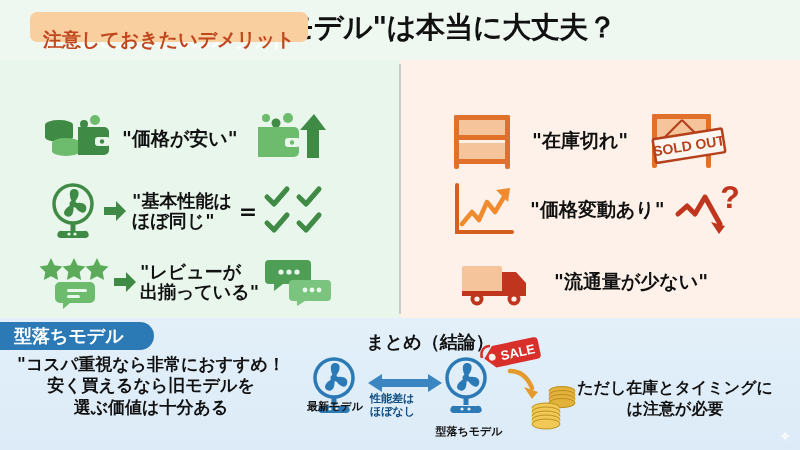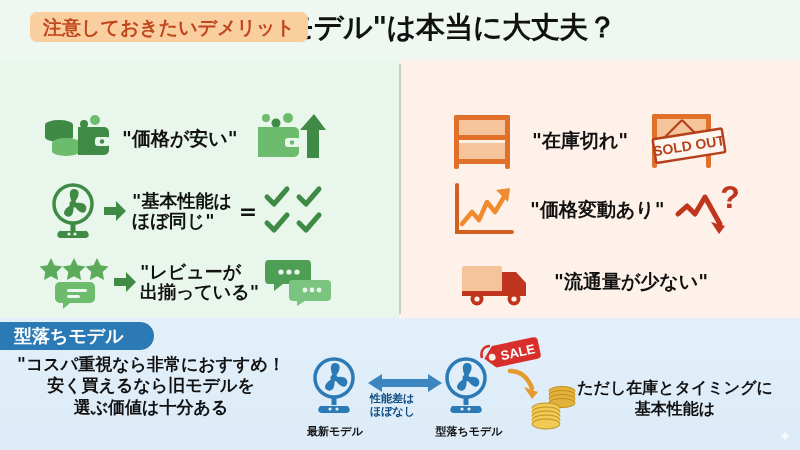--- a/index.html
+++ b/index.html
@@ -34,21 +34,21 @@
   .divider {
     position: absolute; left: 399px; top: 64px; width: 2px; height: 250px;
     background: #c9ccc9;
   }
 
   .badge {
     position: absolute; top: 12px;
     height: 30px; line-height: 30px;
     border-radius: 7px;
     font-size: 19px; font-weight: bold; color: #fff;
-    padding: 0 13px; white-space: nowrap;
+    padding: 12px 13px; white-space: nowrap;
   }
   .badge-green { left: 62px; background: #52a552; }
   .badge-orange { left: 30px; background: #f9cfa0; color: #c0461d; }
 
   
   .row { position: absolute; display: flex; align-items: center; }
   .rowtext {
     font-size: 19px; font-weight: bold; color: #111; line-height: 1.12;
     white-space: pre-line;
   }
@@ -283,37 +283,38 @@
       </svg>
     </span>
     <span class="rowtext" style="margin-left:16px;">"流通量が少ない"</span>
   </div>
 
   <div class="bottom"></div>
   <div class="bottom-banner">型落ちモデル</div>
   <div class="bottom-left-text">"コスパ重視なら非常におすすめ！
 安く買えるなら旧モデルを
 選ぶ価値は十分ある</div>
+  <div class="matome-title">まとめ（結論）</div>
 
   <div style="position:absolute;left:308px;top:356px;">
     <svg width="52" height="60" viewBox="0 0 52 60">
       <circle cx="26" cy="22" r="19" fill="none" stroke="#2b7ab5" stroke-width="3.5"></circle>
       <g fill="#2b7ab5">
         <path d="M26 22 C21 13 22 6 28 7 C34 8 32 16 26 22 Z"></path>
         <path d="M26 22 C34 19 41 22 39 28 C37 34 30 29 26 22 Z"></path>
         <path d="M26 22 C28 31 24 37 19 34 C14 31 19 25 26 22 Z"></path>
         <circle cx="26" cy="22" r="3.5"></circle>
       </g>
       <rect x="23.5" y="41" width="5" height="8" fill="#2b7ab5"></rect>
       <path d="M13 57 h26 a3 3 0 0 0 -2 -7 h-22 a3 3 0 0 0 -2 7 Z" fill="#2b7ab5"></path>
       <circle cx="22" cy="53" r="1.6" fill="#e3f0fa"></circle>
         <circle cx="29" cy="53" r="1.6" fill="#e3f0fa"></circle>
     </svg>
   </div>
-  <div class="model-label" style="left:300px; top:424px; width:70px;">最新モデル</div>
+  <div class="model-label" style="left:300px; top:399px; width:70px;">最新モデル</div>
 
   <div style="position:absolute;left:368px;top:372px;">
     <svg width="74" height="22" viewBox="0 0 74 22">
       <path d="M0 11 L14 2 V7 H60 V2 L74 11 L60 20 V15 H14 V20 Z" fill="#3b86c0"></path>
     </svg>
   </div>
   <div class="cmp-label">性能差は
 ほぼなし</div>
 
   <div style="position:absolute;left:440px;top:356px;">
@@ -370,16 +371,16 @@
           <ellipse cx="18" cy="34" rx="14" ry="5"></ellipse>
         <rect x="4" y="34" width="28" height="4" stroke="none"></rect>
           <ellipse cx="18" cy="38" rx="14" ry="5"></ellipse>
         <rect x="4" y="38" width="28" height="4" stroke="none"></rect>
           <ellipse cx="18" cy="42" rx="14" ry="5"></ellipse>
       </g>
     </svg>
   </div>
 
   <div class="bottom-right-text">ただし在庫とタイミングに
-基本性能は</div>
+は注意が必要</div>
 
   <div class="watermark">✦</div>
 </div>
 
 </body></html>

